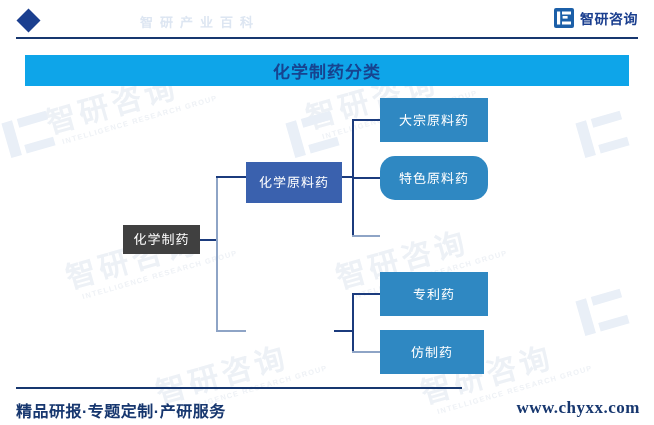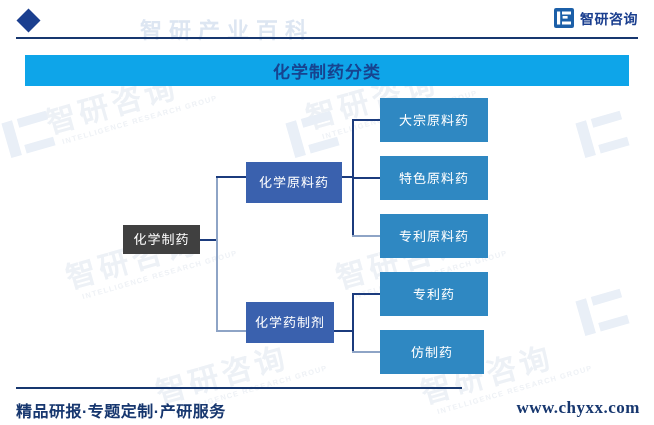--- a/index.html
+++ b/index.html
@@ -83,21 +83,21 @@
     font-size: 22px;
     font-weight: 700;
     color: #13306e;
     letter-spacing: 0.5px;
     white-space: nowrap;
   }
   .hdr-wm {
     position: absolute;
     left: 140px; top: 12px;
     font-family: "Liberation Sans", sans-serif;
-    font-size: 22px;
+    font-size: 13px;
     font-weight: 700;
     letter-spacing: 7px;
     color: #dde6f2;
     white-space: nowrap;
     z-index: -1;
     text-align: center;
   }
   .hdr-logo {
     position: absolute;
     right: 16px; top: 8px;
@@ -313,32 +313,26 @@
     <div class="ln h" style="left:352px; top:207px; width:28px; height:2px;"></div>
     <div class="ln h soft" style="left:352px; top:265px; width:28px; height:2px;"></div>
 
     <div class="node lvl1" style="left:123px; top:139px; width:77px; height:29px;">
       <span>化学制药</span>
     </div>
 
     <div class="node lvl2" style="left:246px; top:76px; width:96px; height:41px;text-align:right;">
       <span>化学原料药</span>
     </div>
-    <div class="node lvl2" style="left:246px; top:216px; width:88px; height:41px;">
-      <span>化学药制剂</span>
-    </div>
 
     <div class="node lvl3" style="left:380px; top:12px; width:108px; height:44px;">
       <span>大宗原料药</span>
     </div>
-    <div class="node lvl3" style="left:380px; top:70px; width:108px; height:44px;">
+    <div class="node lvl3" style="left:380px; top:70px; width:108px; height:44px;border-radius:15px;">
       <span>特色原料药</span>
-    </div>
-    <div class="node lvl3" style="left:380px; top:128px; width:108px; height:44px;">
-      <span>专利原料药</span>
     </div>
     <div class="node lvl3" style="left:380px; top:186px; width:108px; height:44px;">
       <span>专利药</span>
     </div>
     <div class="node lvl3" style="left:380px; top:244px; width:104px; height:44px;">
       <span>仿制药</span>
     </div>
   </div>
 
   <div class="footer">

